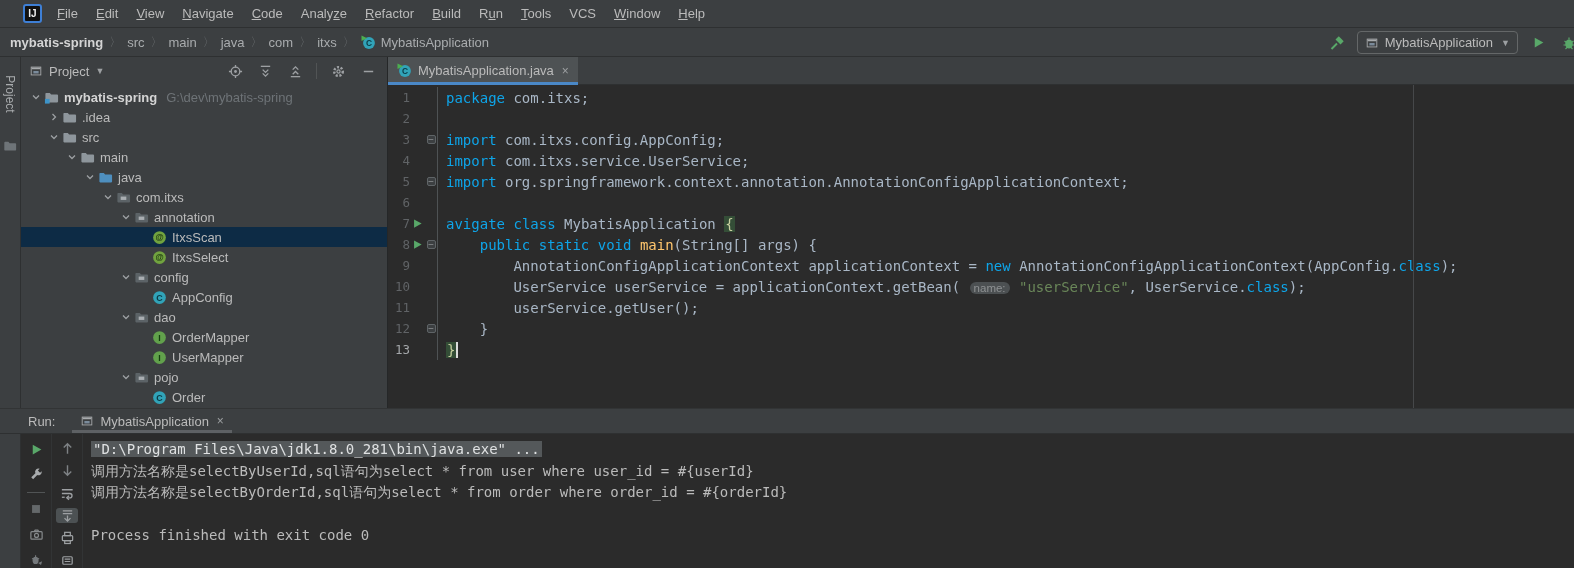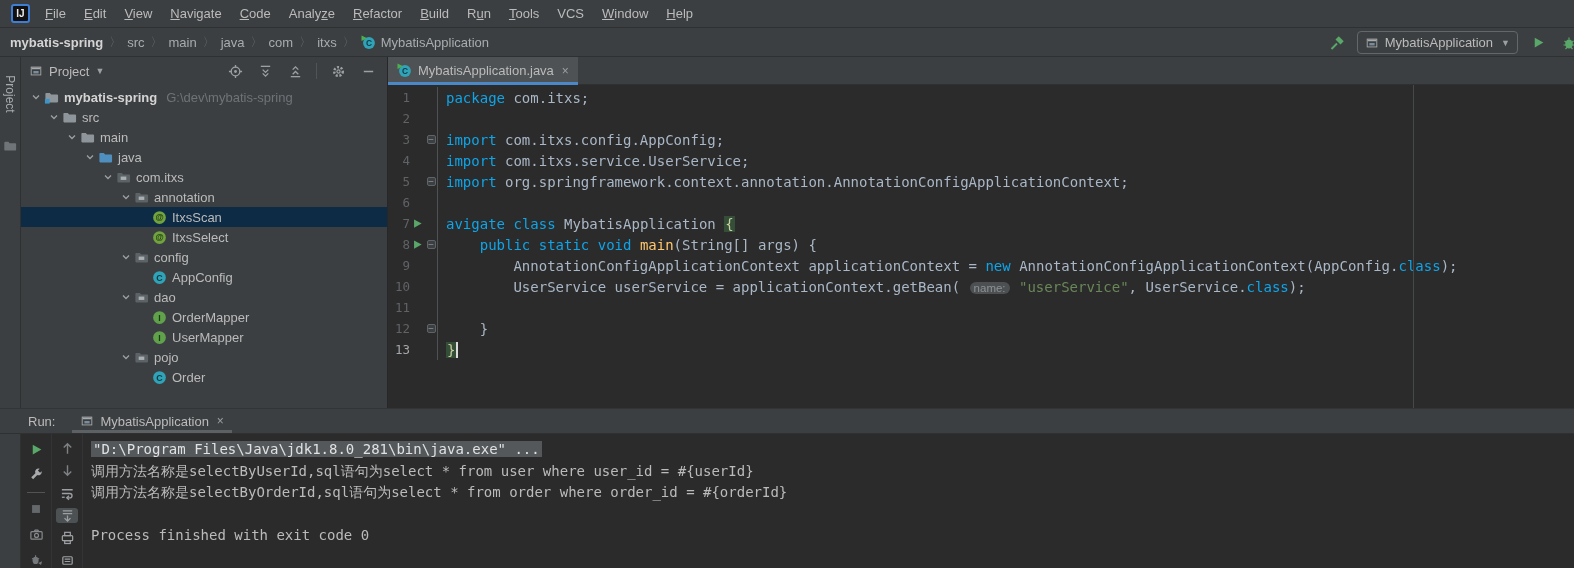--- a/index.html
+++ b/index.html
@@ -6,21 +6,21 @@
   .app{position:relative;width:1574px;height:568px;background:#2B2B2B;overflow:hidden;
        font-family:"Liberation Sans",sans-serif;color:#BBBBBB;font-size:13px;}
   svg{display:block}
   .iconbtn{display:flex;align-items:center;justify-content:center;width:22px;height:22px;border-radius:3px;}
   .iconbtn.active{background:#4C5153;}
 
   
   .menubar{position:absolute;top:0;left:0;right:0;height:28px;background:#3C3F41;
            border-bottom:1px solid #2E3031;display:flex;align-items:center;padding-left:5px;box-sizing:border-box;}
   .logo{width:19px;height:19px;background:#111;border:2px solid #3E7FD5;border-radius:3px;box-sizing:border-box;
-        display:flex;align-items:center;justify-content:center;color:#EEE;font-size:10px;font-weight:bold;margin:0 6px 0 6px;}
+        display:flex;align-items:center;justify-content:center;color:#EEE;font-size:10px;font-weight:bold;margin:0 6px 0 18px;}
   .menu-item{padding:0 9px;line-height:28px;color:#BBBBBB;cursor:default;}
   .menu-item u{text-decoration:underline;}
   .window-title{color:#eab308;margin-left:22px;margin-top:40px;}
 
   
   .navbar{position:absolute;top:28px;left:0;right:0;height:29px;background:#3C3F41;
           border-bottom:1px solid #2E3031;display:flex;align-items:center;padding-left:10px;box-sizing:border-box;}
   .crumbs{display:flex;align-items:center;}
   .crumb{color:#A9ACAE;}
   .crumb.first{font-weight:bold;color:#D4D4D4;}
@@ -246,20 +246,33 @@
                 <path d="M1.5 4.2c0-.5.4-1 1-1h3.7l1.4 1.7h6.4c.6 0 1 .4 1 1v6.3c0 .5-.4 1-1 1h-11.5c-.6 0-1-.5-1-1z" fill="#8E969C"></path>
                 <rect x="1" y="9.5" width="5" height="5" fill="#3D94C9"></rect>
               </svg>
             </span>
             <span class="tree-label bold">mybatis-spring</span>
             <span class="tree-sub">G:\dev\mybatis-spring</span>
           </div>
           <div class="tree-row" style="padding-left: 24px;">
             <span class="tree-chevron">
               <svg viewBox="0 0 16 16" width="12" height="12">
+                <path d="M6 4l4 4-4 4" fill="none" stroke="#9DA0A3" stroke-width="1.7"></path>
+              </svg>
+            </span>
+            <span class="tree-icon">
+              <svg viewBox="0 0 16 16" width="15" height="15">
+                <path d="M1.5 4.2c0-.5.4-1 1-1h3.7l1.4 1.7h6.4c.6 0 1 .4 1 1v6.3c0 .5-.4 1-1 1h-11.5c-.6 0-1-.5-1-1z" fill="#8E969C"></path>
+              </svg>
+            </span>
+            <span class="tree-label">.idea</span>
+          </div>
+          <div class="tree-row" style="padding-left: 24px;">
+            <span class="tree-chevron">
+              <svg viewBox="0 0 16 16" width="12" height="12">
                 <path d="M4 6l4 4 4-4" fill="none" stroke="#9DA0A3" stroke-width="1.7"></path>
               </svg>
             </span>
             <span class="tree-icon">
               <svg viewBox="0 0 16 16" width="15" height="15">
                 <path d="M1.5 4.2c0-.5.4-1 1-1h3.7l1.4 1.7h6.4c.6 0 1 .4 1 1v6.3c0 .5-.4 1-1 1h-11.5c-.6 0-1-.5-1-1z" fill="#8E969C"></path>
               </svg>
             </span>
             <span class="tree-label">src</span>
           </div>
@@ -532,20 +545,21 @@
               <span class="lfold"></span>
             </span>
             <span class="code-text"><span>        UserService userService = applicationContext.getBean( </span><span class="seg-h">name:</span><span> </span><span class="seg-s">"userService"</span><span>, UserService.</span><span class="seg-k">class</span><span>);</span></span>
           </div>
           <div class="code-line">
             <span class="gutter">
               <span class="lnum">11</span>
               <span class="lmark"></span>
               <span class="lfold"></span>
             </span>
+            <span class="code-text"><span>        userService.getUser();</span></span>
           </div>
           <div class="code-line">
             <span class="gutter">
               <span class="lnum">12</span>
               <span class="lmark"></span>
               <span class="lfold">
                 <span class="foldbox">–</span>
               </span>
             </span>
             <span class="code-text"><span>    }</span></span>

